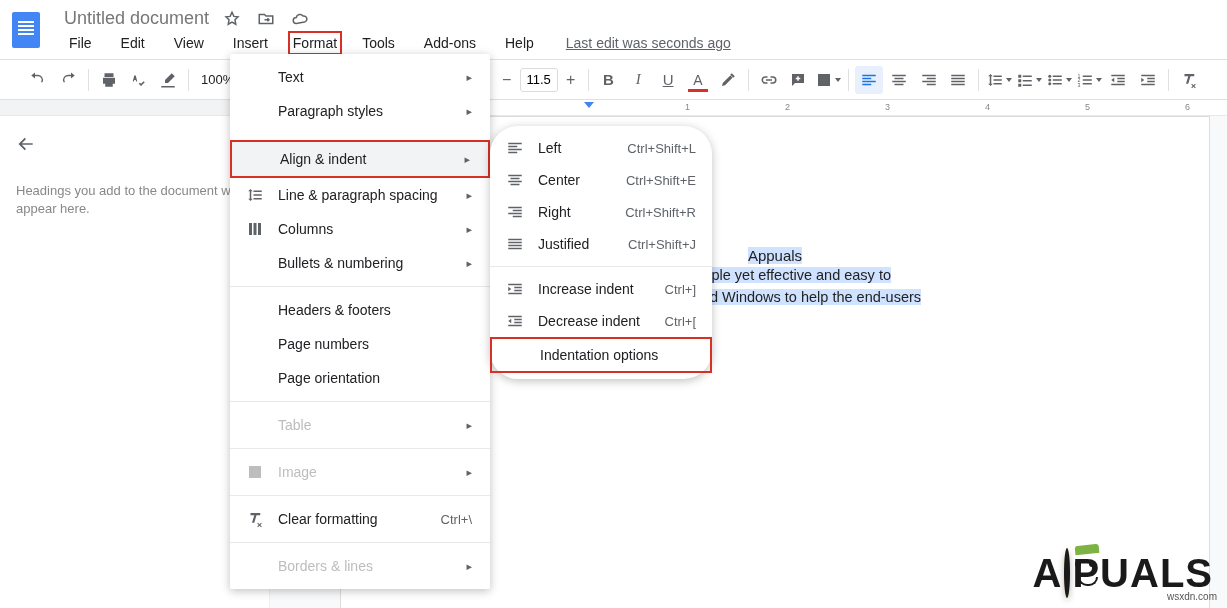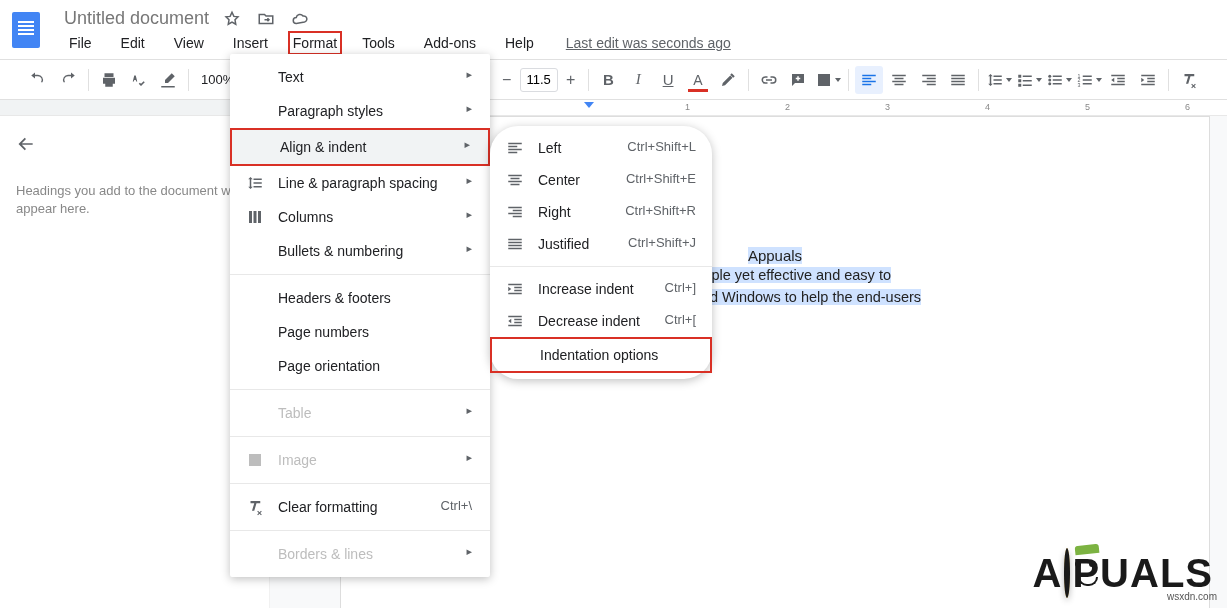--- a/index.html
+++ b/index.html
@@ -51,25 +51,25 @@
 
 .page { flex:1; background:#f8f9fa; padding:0; position:relative; }
 .paper { position:absolute; left:70px; top:0; width:870px; min-height:500px; background:#fff; border:1px solid #ddd; padding: 130px 90px 40px 90px; font-size:14.5px; color:#222; }
 .paper .heading { text-align:center; font-size:15px; }
 .paper .selected { background:#cfe2ff; }
 .paper p { line-height:1.55; }
 
 
 .dropdown { position:absolute; background:#fff; box-shadow: 0 2px 10px rgba(0,0,0,.25); border-radius:2px; padding:6px 0; z-index:100; }
 .format-menu { left:230px; top:54px; width:260px; }
-.dm-item { display:flex; align-items:flex-start; justify-content:space-between; padding:8px 18px 8px 16px; font-size:14px; color:#202124; cursor:pointer; }
+.dm-item { display:flex; align-items:center; justify-content:space-between; padding:8px 18px 8px 16px; font-size:14px; color:#202124; cursor:pointer; }
 .dm-item .left { display:flex; align-items:center; gap:14px; }
 .dm-item .ic { width:18px; height:18px; color:#5f6368; display:flex; align-items:center; justify-content:center; }
 .dm-item.sub::after { content:"▸"; font-size:11px; color:#5f6368; }
-.dm-item.hover { background:#f1f3f4; }
+.dm-item.hover { background:#f1f3f4;margin-top:12px; }
 .dm-item.boxed { border:2px solid #d93025; }
 .dm-item.disabled { color: #bdbdbd; }
 .dm-item.disabled .ic { color:#bdbdbd; }
 .dm-sep { height:1px; background:#e8e8e8; margin:6px 0; }
 .shortcut { color:#5f6368; font-size:13px; }
 
 .align-menu { left:490px; top:126px; width:222px;border-radius:28px; }
 .align-menu .dm-item { padding:7px 16px; }
 
 .watermark { position:absolute; right:10px; bottom:6px; font-size:10px; color:#555; }

